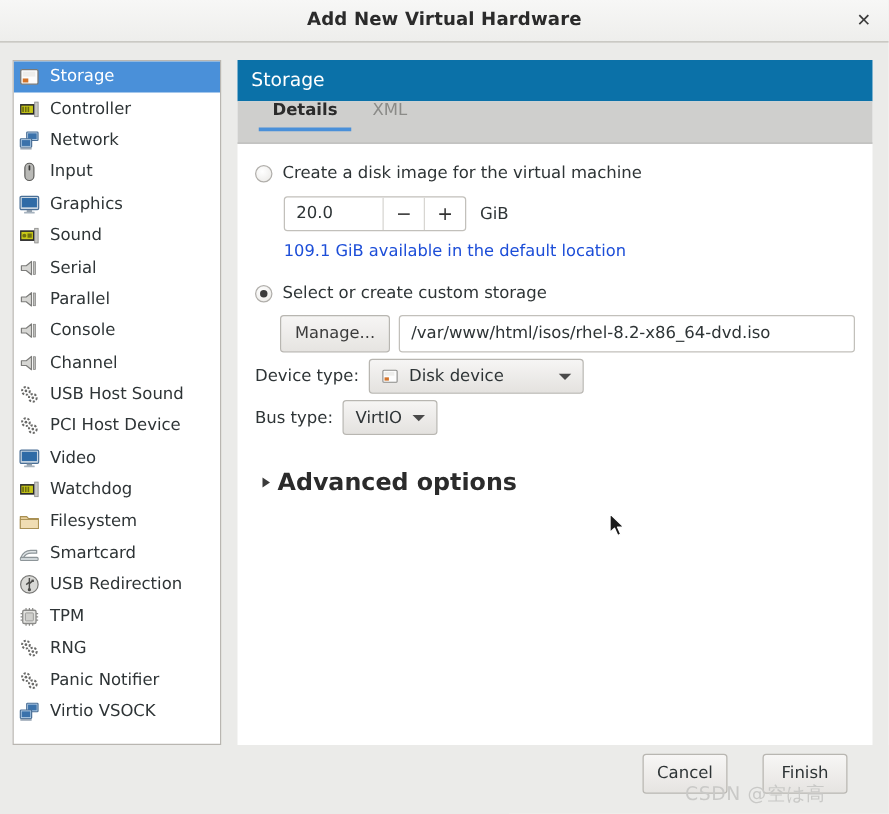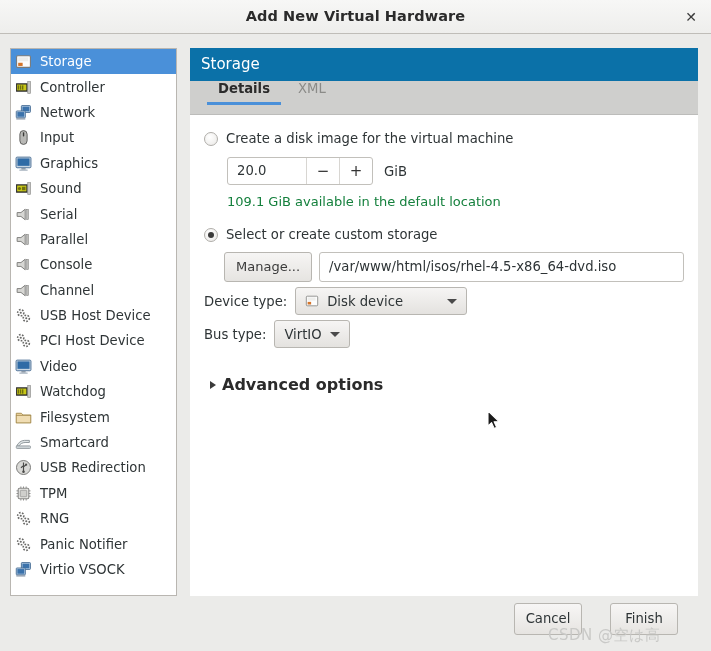--- a/index.html
+++ b/index.html
@@ -198,21 +198,21 @@
     user-select: none;
     box-sizing: border-box;
   }
   #spin-unit {
     margin-left: 11px;
     font-size: 13.2px;
   }
   #avail-text {
     margin: 9px 0 0 23px;
     font-size: 13px;
-    color: #15803d;
+    color: #1d4ed8;
   }
 
   #custom-radio-row { margin-top: 18px; }
 
   #path-row {
     display: flex;
     align-items: flex-start;
     margin: 10px 0 0 0;
     padding-left: 20px;
   }
@@ -292,21 +292,21 @@
     cursor: pointer;
   }
   #adv-tri {
     width: 0; height: 0;
     border-top: 4.5px solid transparent;
     border-bottom: 4.5px solid transparent;
     border-left: 6px solid #3a3a3a;
     margin-right: 6px;
   }
   #advanced-label {
-    font-size: 16px;
+    font-size: 19px;
     font-weight: bold;
     color: #2b2b2b;
   }
 
   
   #footer {
     position: absolute;
     left: 0; top: 596px;
     width: 711px; height: 55px;
     background: #ebebe9;
@@ -461,21 +461,21 @@
       <span class="side-icon">
         <svg width="17" height="17" viewBox="0 0 16 16">
           <g fill="none" stroke="#6a6a68" stroke-width="1.5">
             <circle cx="5.4" cy="5.4" r="2.9" stroke-dasharray="1.6 1.3"></circle>
             <circle cx="10.6" cy="10.6" r="2.9" stroke-dasharray="1.6 1.3"></circle>
           </g>
           <circle cx="5.4" cy="5.4" r="1" fill="#6a6a68"></circle>
           <circle cx="10.6" cy="10.6" r="1" fill="#6a6a68"></circle>
         </svg>
       </span>
-      <span class="side-label">USB Host Device</span>
+      <span class="side-label">USB Host Sound</span>
     </div>
     <div class="side-item">
       <span class="side-icon">
         <svg width="17" height="17" viewBox="0 0 16 16">
           <g fill="none" stroke="#6a6a68" stroke-width="1.5">
             <circle cx="5.4" cy="5.4" r="2.9" stroke-dasharray="1.6 1.3"></circle>
             <circle cx="10.6" cy="10.6" r="2.9" stroke-dasharray="1.6 1.3"></circle>
           </g>
           <circle cx="5.4" cy="5.4" r="1" fill="#6a6a68"></circle>
           <circle cx="10.6" cy="10.6" r="1" fill="#6a6a68"></circle>
@@ -616,21 +616,21 @@
 
     <div id="avail-text">109.1 GiB available in the default location</div>
 
     <div class="radio-row" id="custom-radio-row">
       <span class="radio checked"></span>
       <span class="radio-label">Select or create custom storage</span>
     </div>
 
     <div id="path-row">
       <div id="manage-btn">Manage...</div>
-      <div id="path-field" title="/var/www/html/isos/rhel-8.2-x86_64-dvd.iso">/var/www/html/isos/rhel-4.5-x86_64-dvd.iso</div>
+      <div id="path-field" title="/var/www/html/isos/rhel-8.2-x86_64-dvd.iso">/var/www/html/isos/rhel-8.2-x86_64-dvd.iso</div>
     </div>
 
     <div class="combo-row">
       <span class="combo-caption">Device type:</span>
       <div class="combo" id="device-combo">
         <span class="disk-mini">
           <svg width="14" height="14" viewBox="0 0 16 16">
             <rect x="1.5" y="2.5" width="13" height="11" rx="1" fill="#fdfdfd" stroke="#8a8a88" stroke-width="1"></rect>
             <rect x="3" y="9" width="4" height="3" fill="#d4742a"></rect>
             <rect x="3" y="4" width="9" height="3.5" fill="#eeeeec"></rect>

